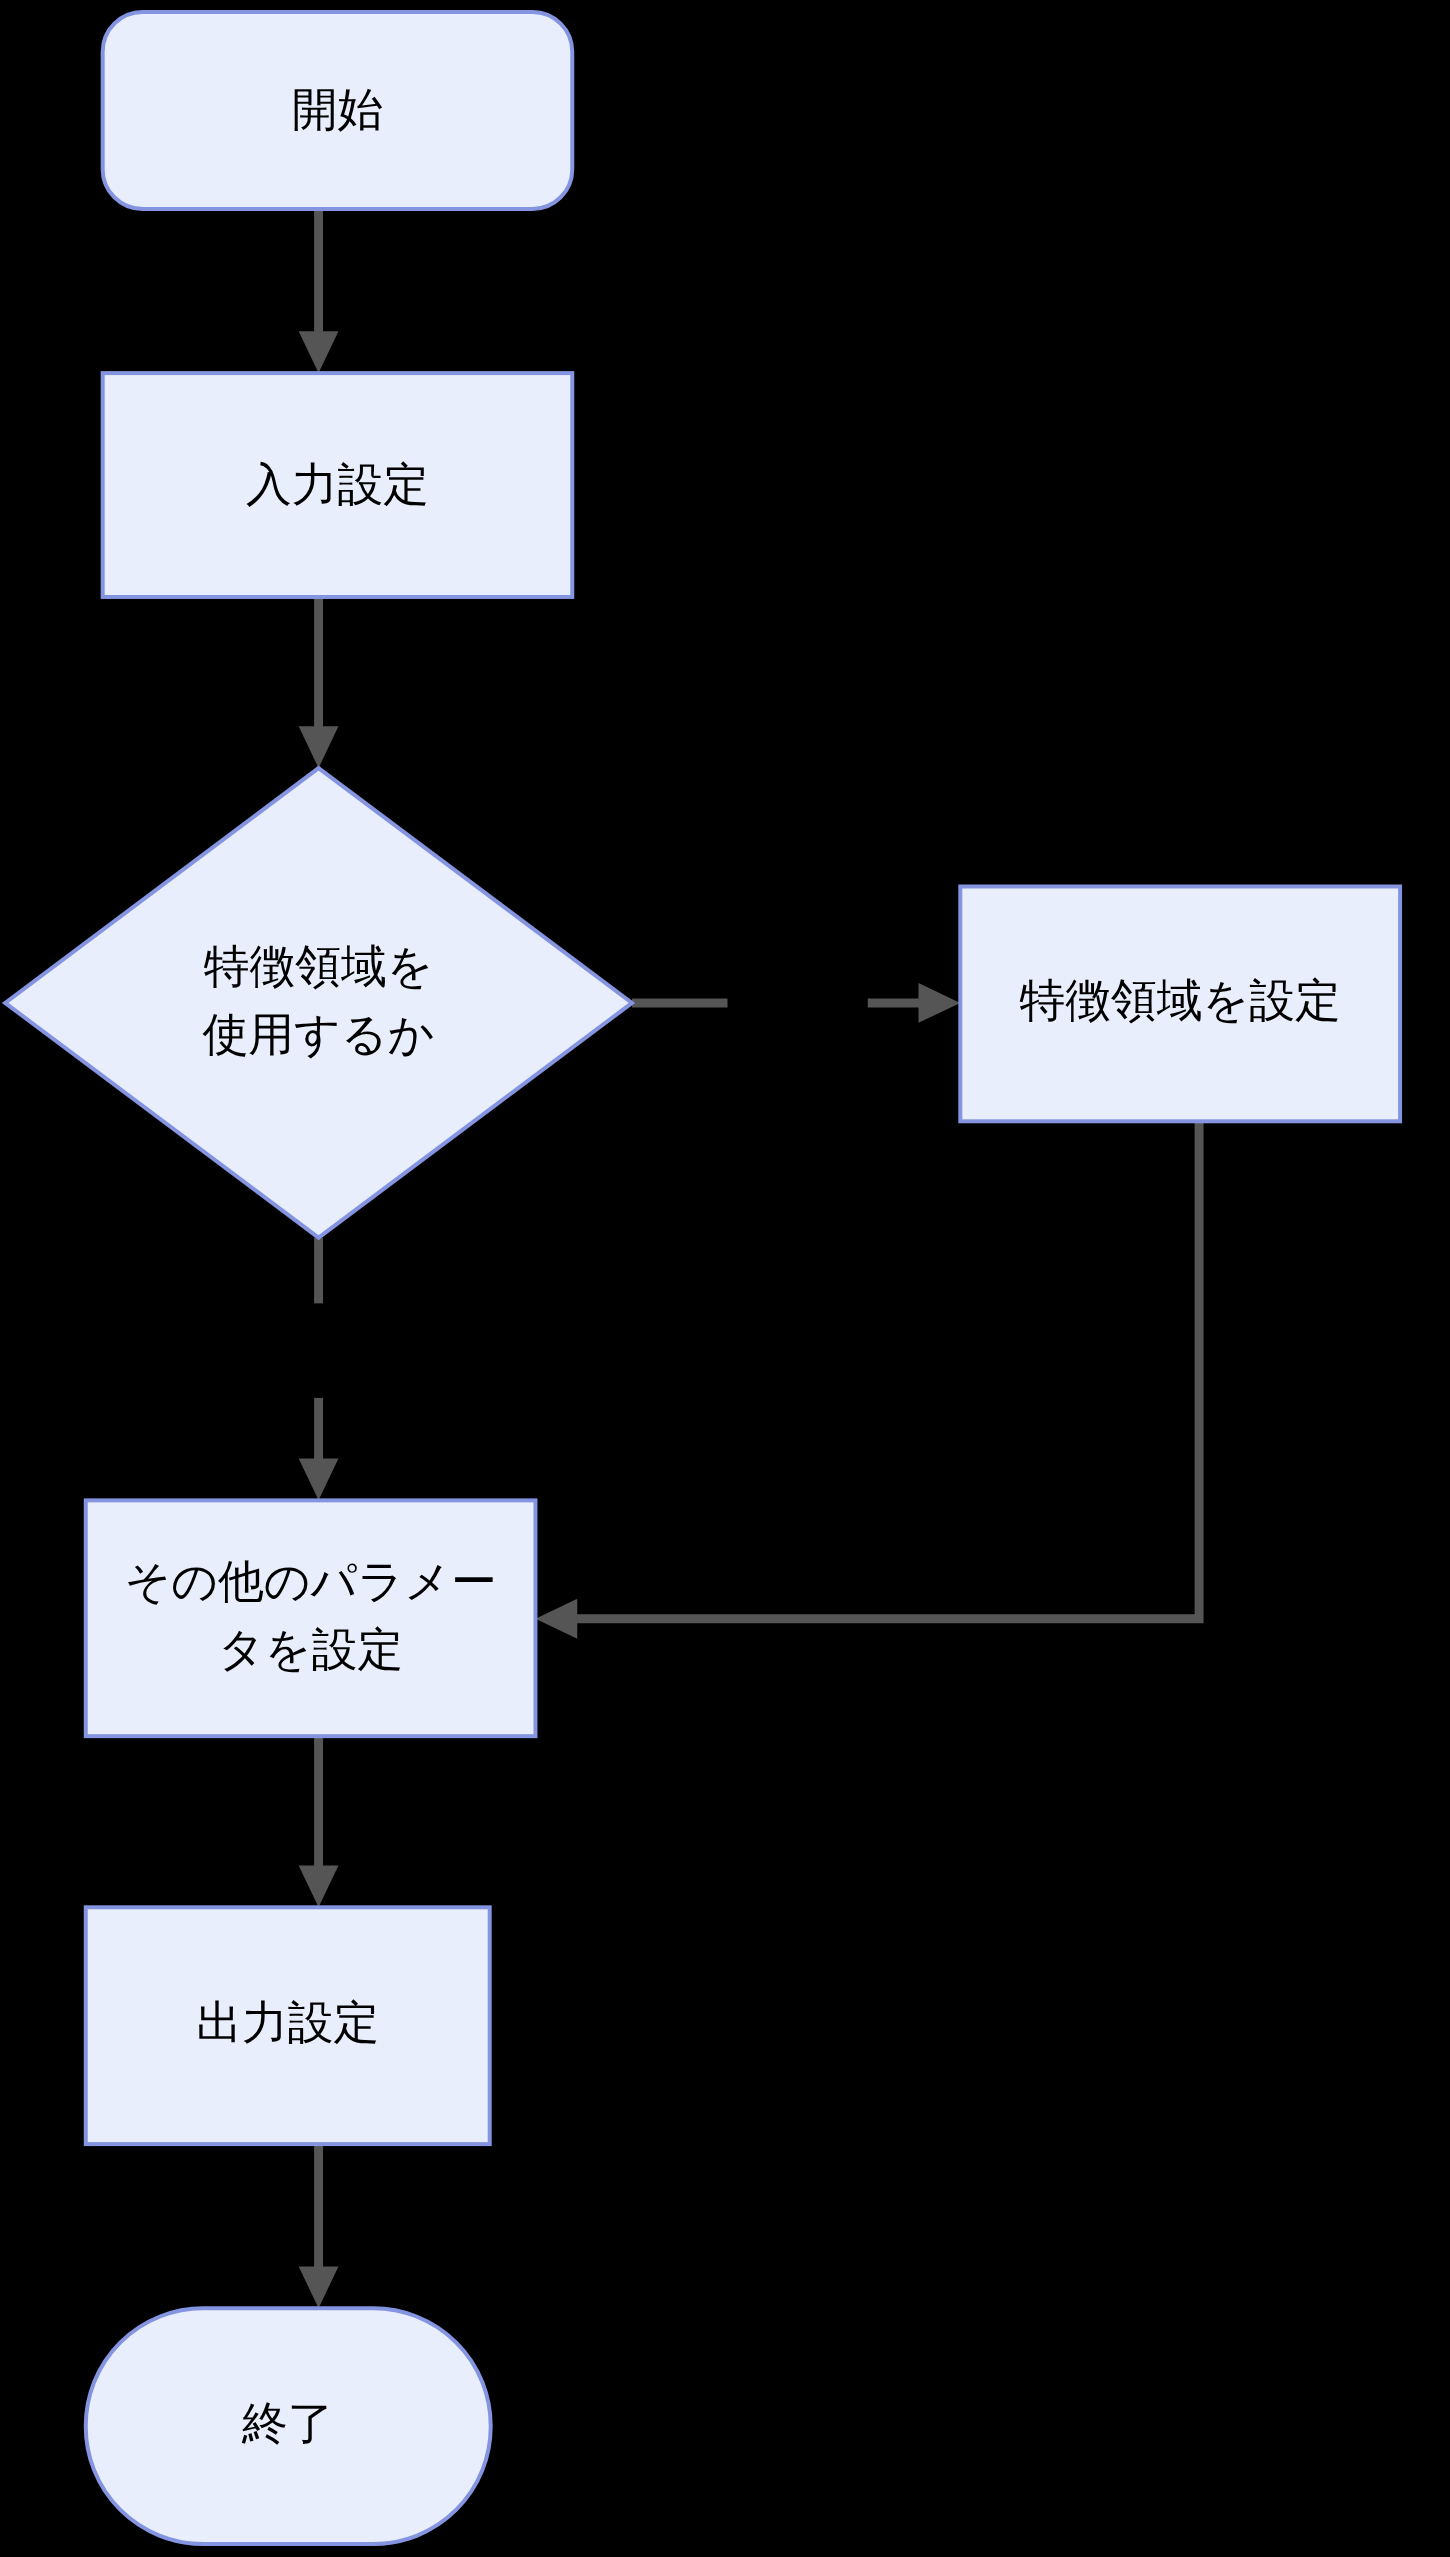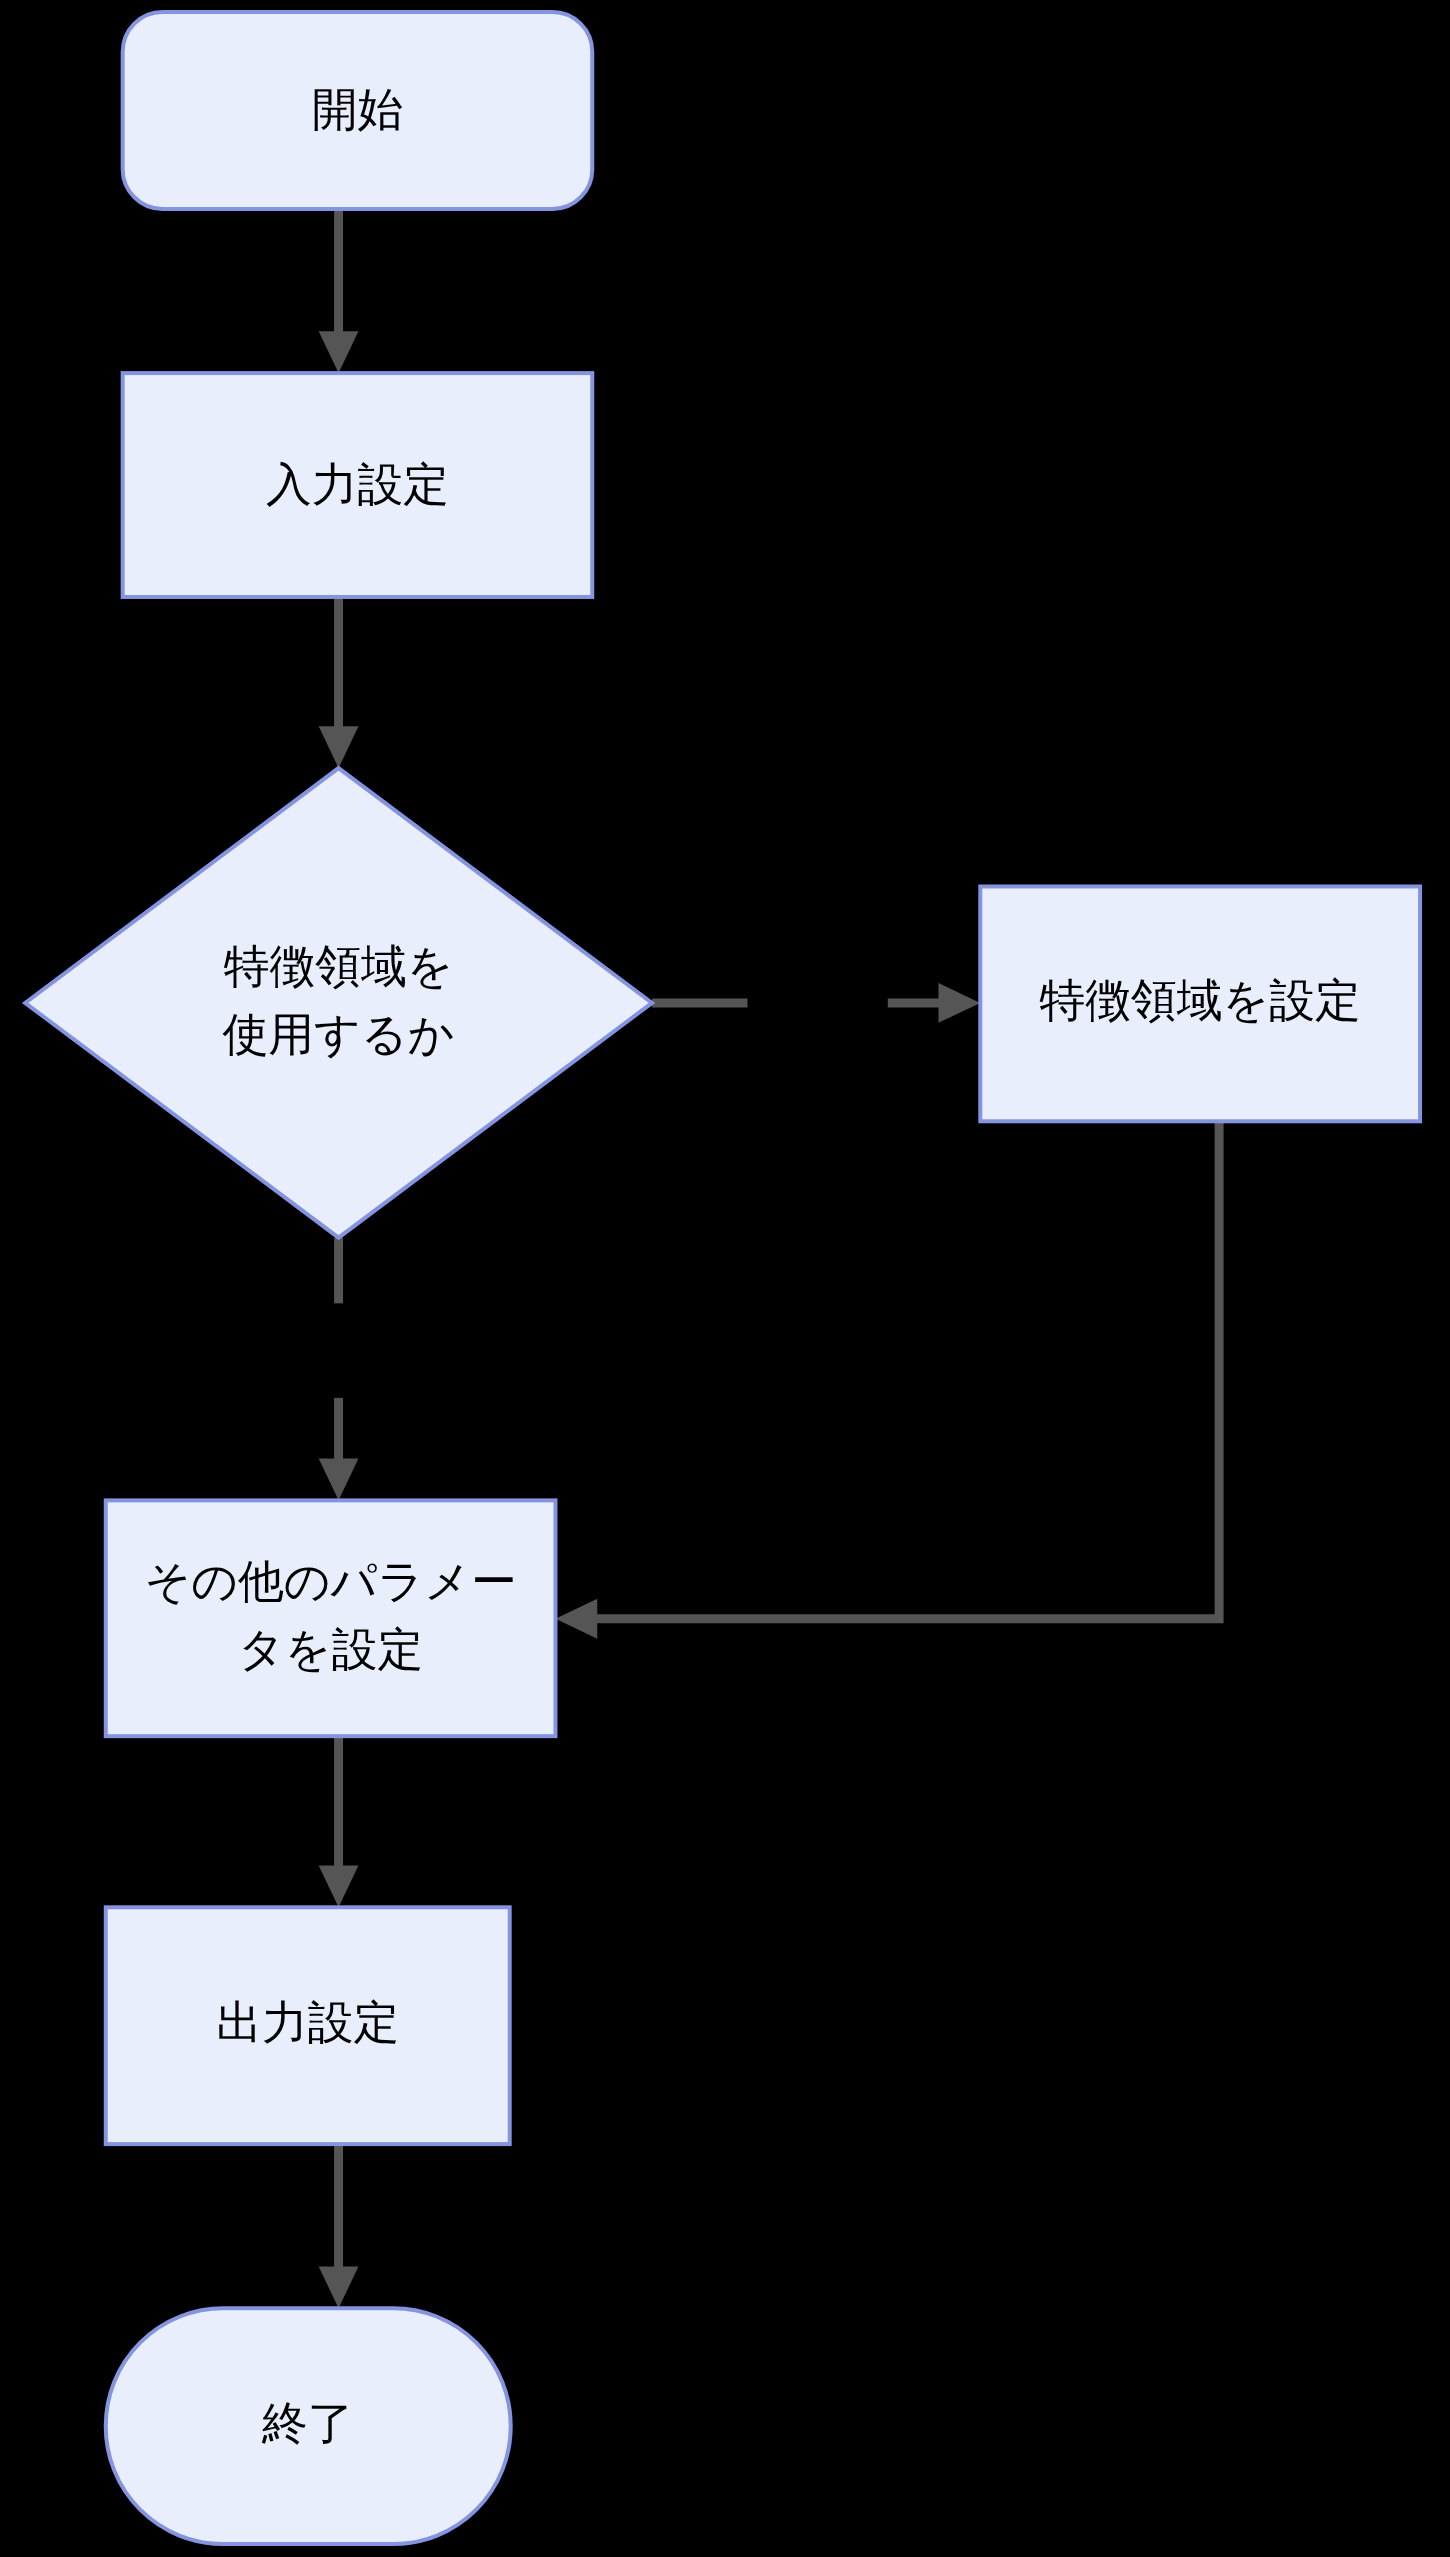--- a/index.html
+++ b/index.html
@@ -12,21 +12,20 @@
     width: 1451px;
     height: 2557px;
     overflow: hidden;
     font-family: "Liberation Sans", "DejaVu Sans", sans-serif;
   }
   #flow-root {
     position: relative;
     width: 1166px;
     height: 2557px;
     background: #000000;
-    margin-left: 20px;
   }
   svg#flow-svg {
     position: absolute;
     top: 0;
     left: 0;
     width: 1451px;
     height: 2557px;
     display: block;
   }
   .node-shape {

